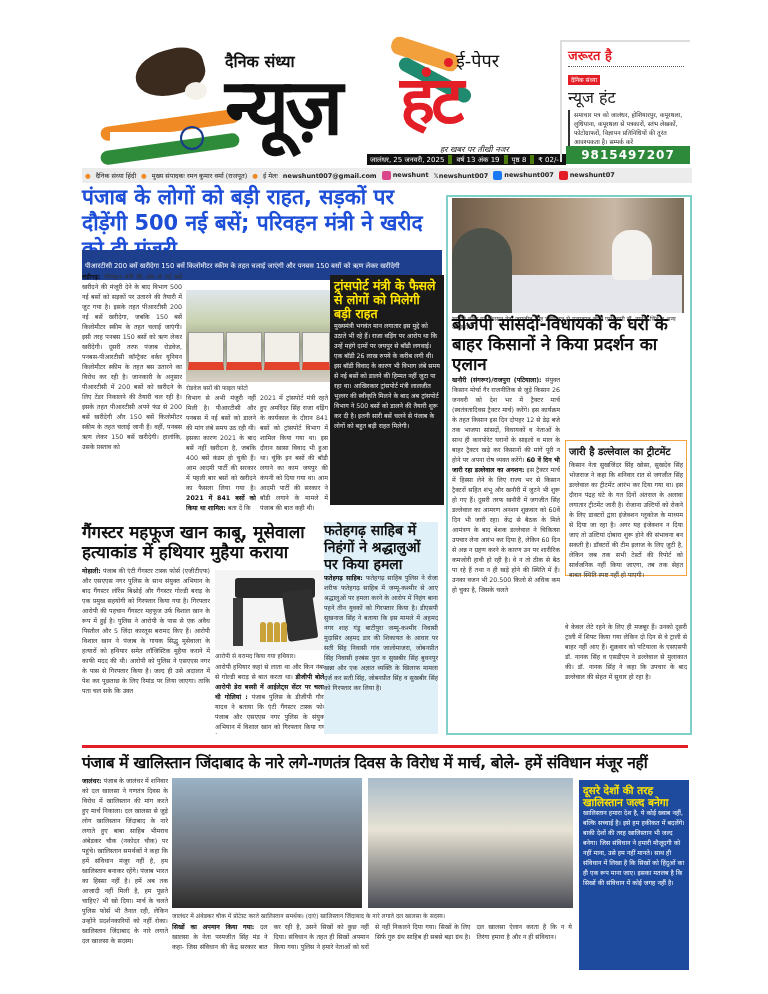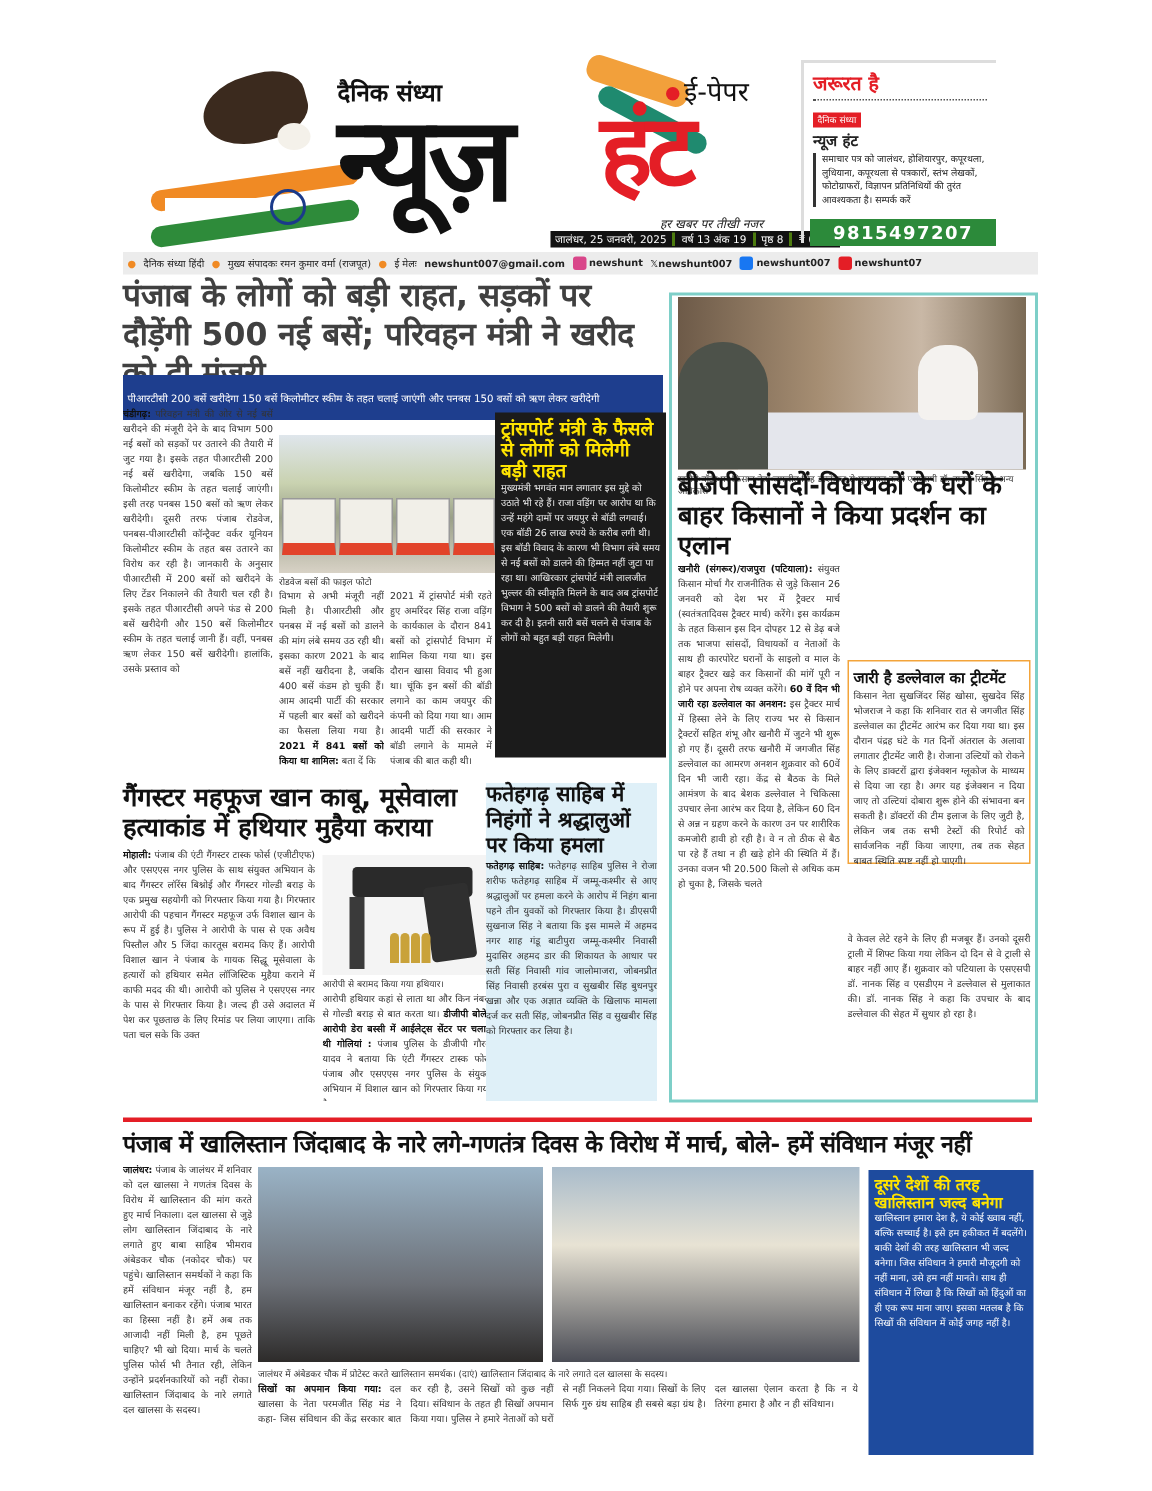--- a/index.html
+++ b/index.html
@@ -13,36 +13,36 @@
 .flagswoosh .s2{position:absolute;left:10px;top:14px;width:120px;height:10px;background:#fff}
 .flagswoosh .s3{position:absolute;left:0;top:24px;width:140px;height:14px;background:#2e8b3a;border-radius:40px;transform:rotate(-8deg)}
 .chakra{left:180px;top:126px;width:24px;height:24px;border:2px solid #1a3a8a;border-radius:50%}
 .tagline-small{left:225px;top:50px;font-size:16px;font-weight:bold;color:#111}
 .logo-news{left:225px;top:68px;font-size:78px;font-weight:900;color:#111;letter-spacing:-4px;line-height:1}
 .logo-hunt{left:400px;top:68px;font-size:66px;font-weight:900;color:#e41e26;letter-spacing:-4px;line-height:1}
 .epaper{left:444px;top:48px;font-size:18px;font-weight:normal;color:#111}
 .epaper-dot{display:inline-block;width:9px;height:9px;background:#e41e26;border-radius:50%;margin-right:3px}
 .har-khabar{left:440px;top:143px;font-size:8px;color:#222;font-style:italic}
 .dateline{left:367px;top:154px;height:11px;background:#111;color:#fff;font-size:7px;display:flex;align-items:center;gap:4px;padding:0 3px}
-.dateline span{border-right:2px solid #4d7c0f;padding-right:4px}
+.dateline span{border-right:4px solid #4d7c0f;padding-right:4px}
 .dateline span:last-child{border:none}
 .ribbon{left:390px;top:45px;width:80px;height:80px}
 .ribbon .o{position:absolute;left:0;top:0;width:70px;height:18px;background:#f2a03b;transform:rotate(18deg);border-radius:8px}
 .ribbon .g{position:absolute;left:5px;top:28px;width:80px;height:14px;background:#1f8a6f;transform:rotate(28deg);border-radius:8px}
-.sidead{left:534px;top:40px;width:130px;height:122px;border-left:2px solid #ddd;border-top:2px solid #ddd;padding:4px 6px}
+.sidead{left:560px;top:40px;width:130px;height:122px;border-left:2px solid #ddd;border-top:2px solid #ddd;padding:4px 6px}
 .sidead h3{color:#e41e26;font-size:13px;border-bottom:1px dotted #555;padding-bottom:2px}
 .sidead .tag{display:inline-block;background:#e41e26;color:#fff;font-size:6px;padding:1px 3px;margin-top:3px}
-.sidead .name{font-size:10px;font-weight:bold}
+.sidead .name{font-size:16px;font-weight:normal}
 .sidead .desc{font-size:6.2px;line-height:9px;border-left:2px solid #333;padding-left:4px;margin-top:2px}
 .sidead .phone{position:absolute;left:4px;right:0;bottom:-2px;background:#2c8a3a;color:#fff;font-weight:bold;font-size:12px;text-align:center;padding:2px 0;letter-spacing:1px}
 .infobar{left:82px;top:168px;width:610px;height:15px;background:#ececec;font-size:6.5px;display:flex;align-items:center;gap:5px;padding:0 3px;white-space:nowrap}
 .infobar .dot{color:#f08a24}
 .infobar b{font-weight:bold}
 .soc{display:inline-block;width:9px;height:9px;border-radius:2px;vertical-align:middle;margin-right:2px}
-.h1{left:82px;top:184px;width:360px;font-size:21px;font-weight:bold;line-height:26px;color:#404040}
+.h1{left:82px;top:184px;width:360px;font-size:21px;font-weight:bold;line-height:26px;color:#1d4ed8}
 .subbar{left:82px;top:250px;width:360px;height:30px;background:#1e3e8e;color:#fff;font-size:6.8px;font-weight:normal;display:flex;align-items:center;padding:0 3px;white-space:nowrap;overflow:hidden}
 .col{font-size:6.3px;line-height:10px;color:#333;text-align:justify}
 .col b{color:#111}
 .busimg{left:186px;top:290px;width:144px;height:92px;background:linear-gradient(#dfe6ec 0%,#c9d2b0 35%,#9aa088 60%,#d8d2c6 100%)}
 .bus{position:absolute;top:42px;width:36px;height:38px;background:#f1efe8;border:1px solid #999;border-bottom:8px solid #e2432a}
 .caption{font-size:6px;color:#333}
 .darkbox{left:330px;top:275px;width:114px;height:230px;background:#1b1b1b;padding:4px}
 .darkbox h4{color:#ffe400;font-size:12.5px;line-height:14px;font-weight:bold}
 .darkbox p{color:#eee;font-size:6.3px;line-height:10px}
 .photo-right{left:452px;top:198px;width:232px;height:115px;background:linear-gradient(90deg,#6d5a48,#a58d72 40%,#c9b8a6 70%,#7b6a55);overflow:hidden}

